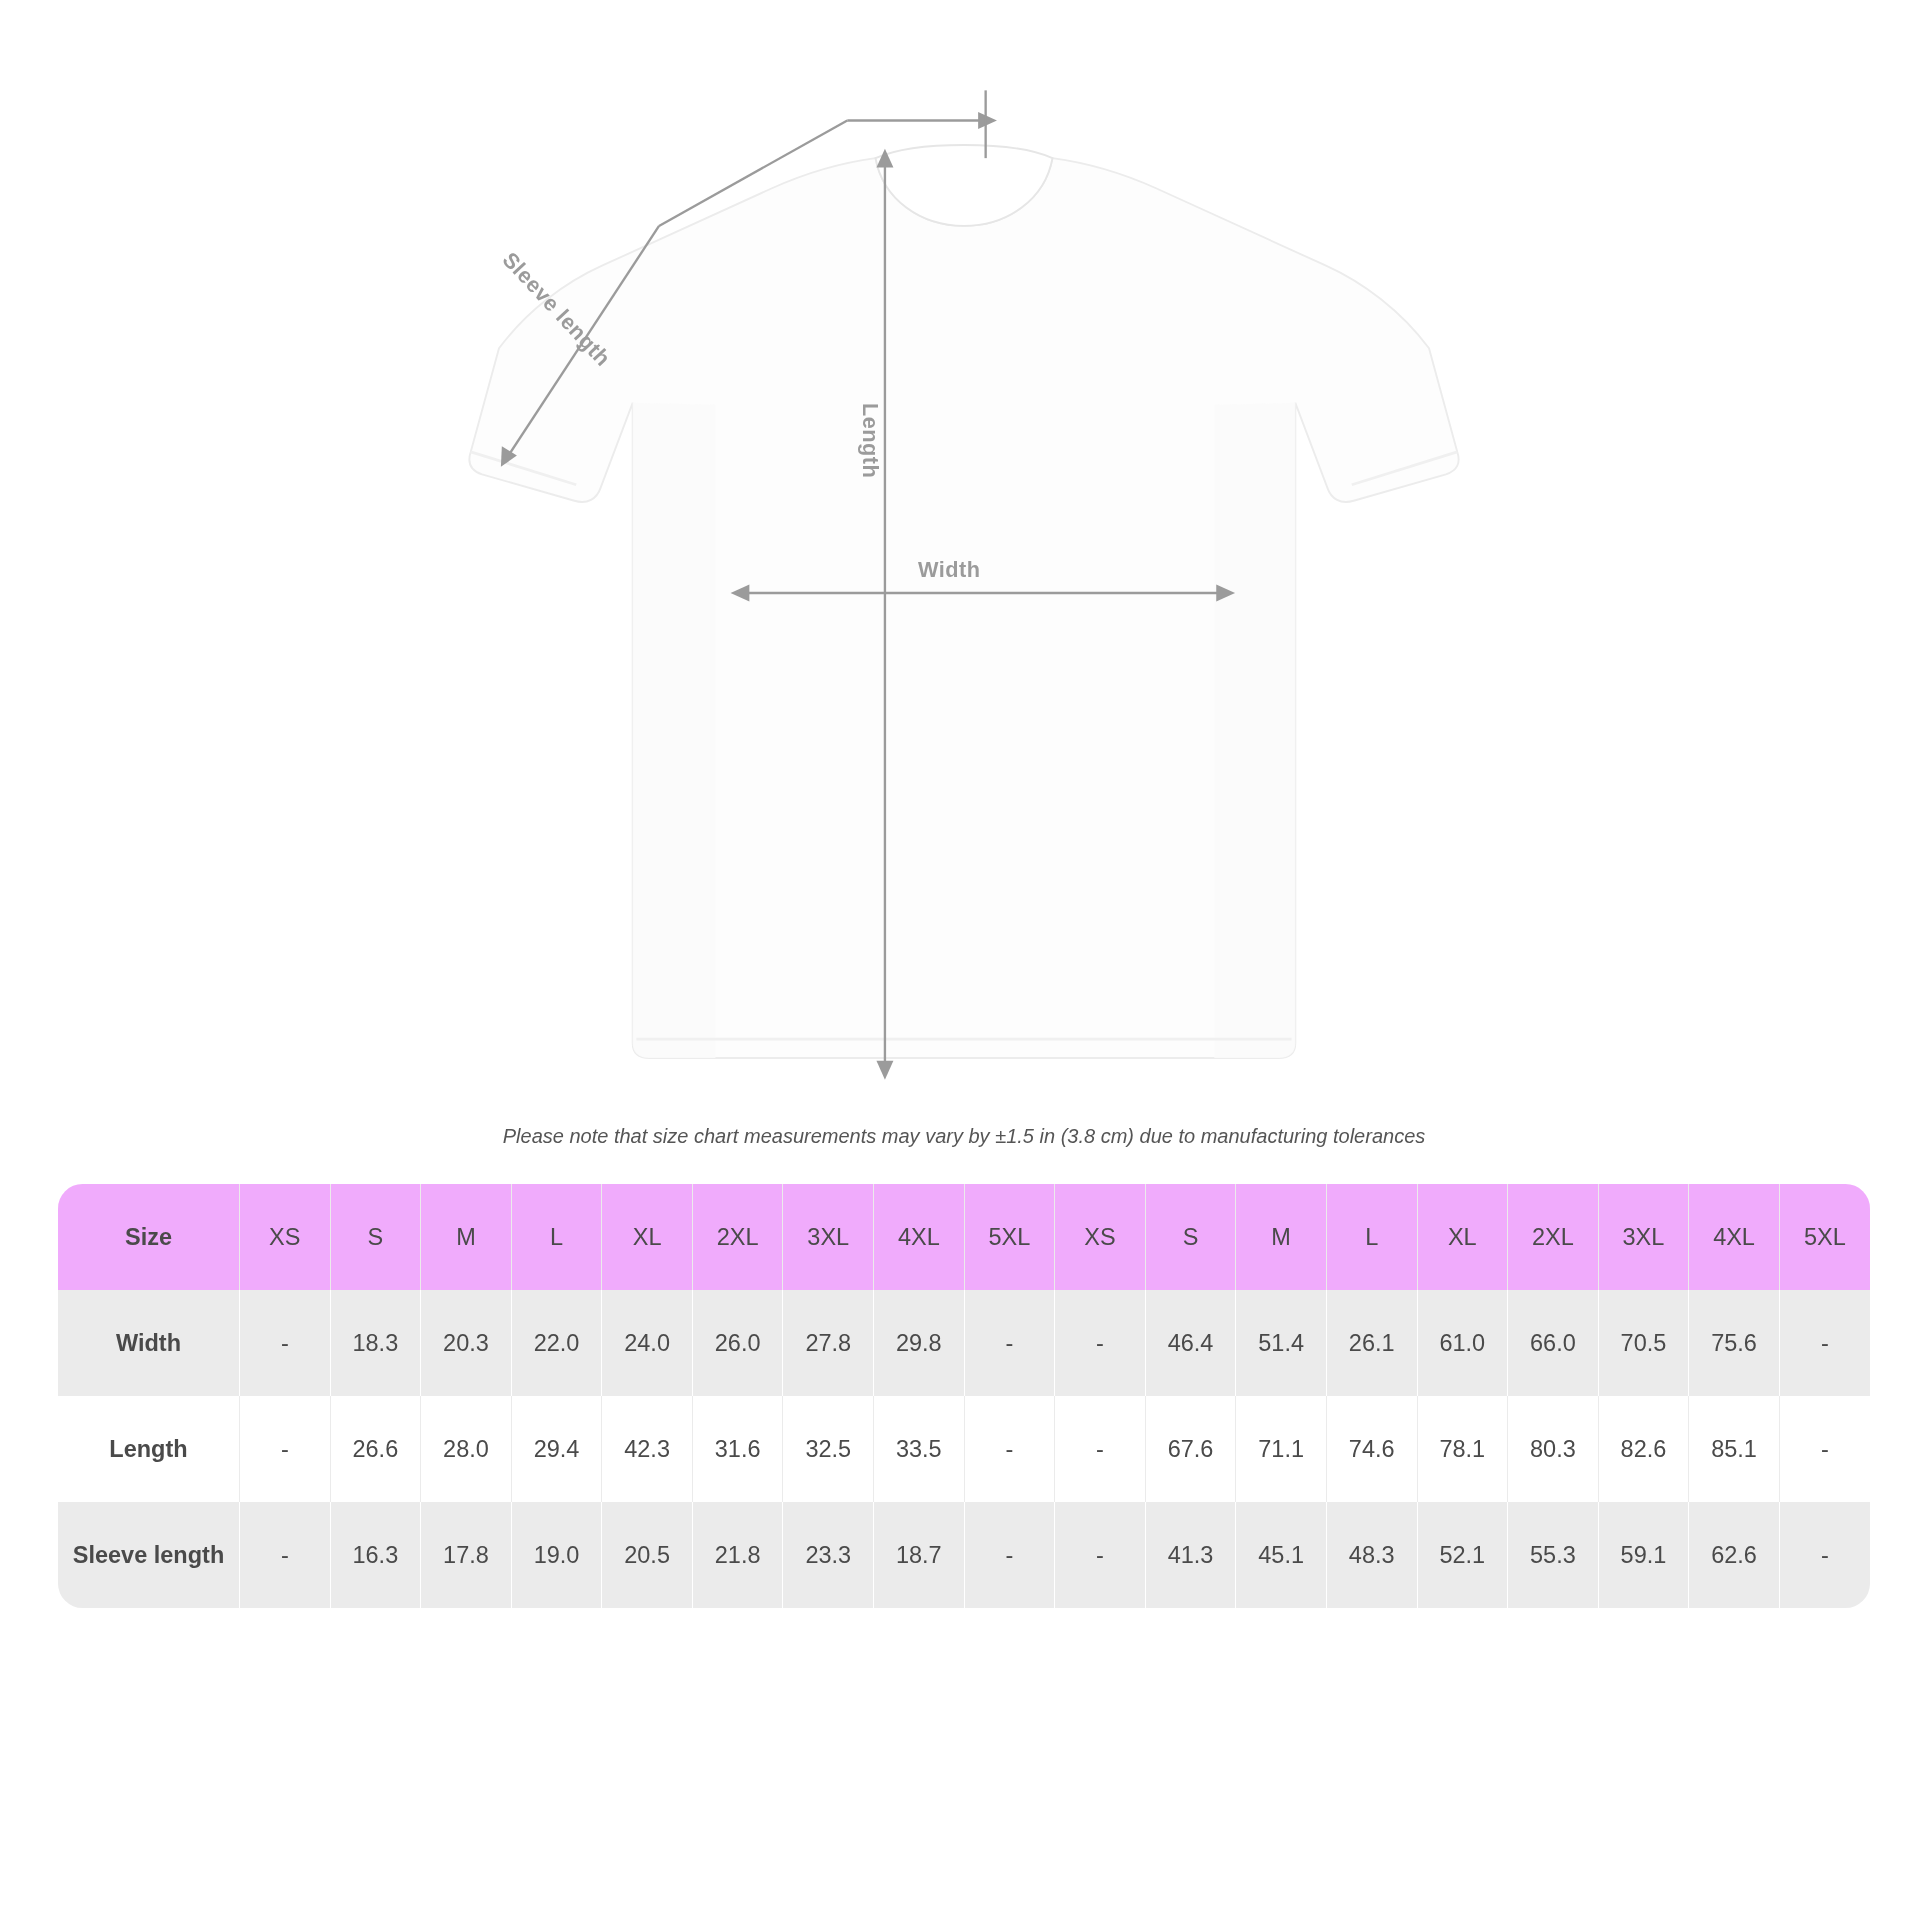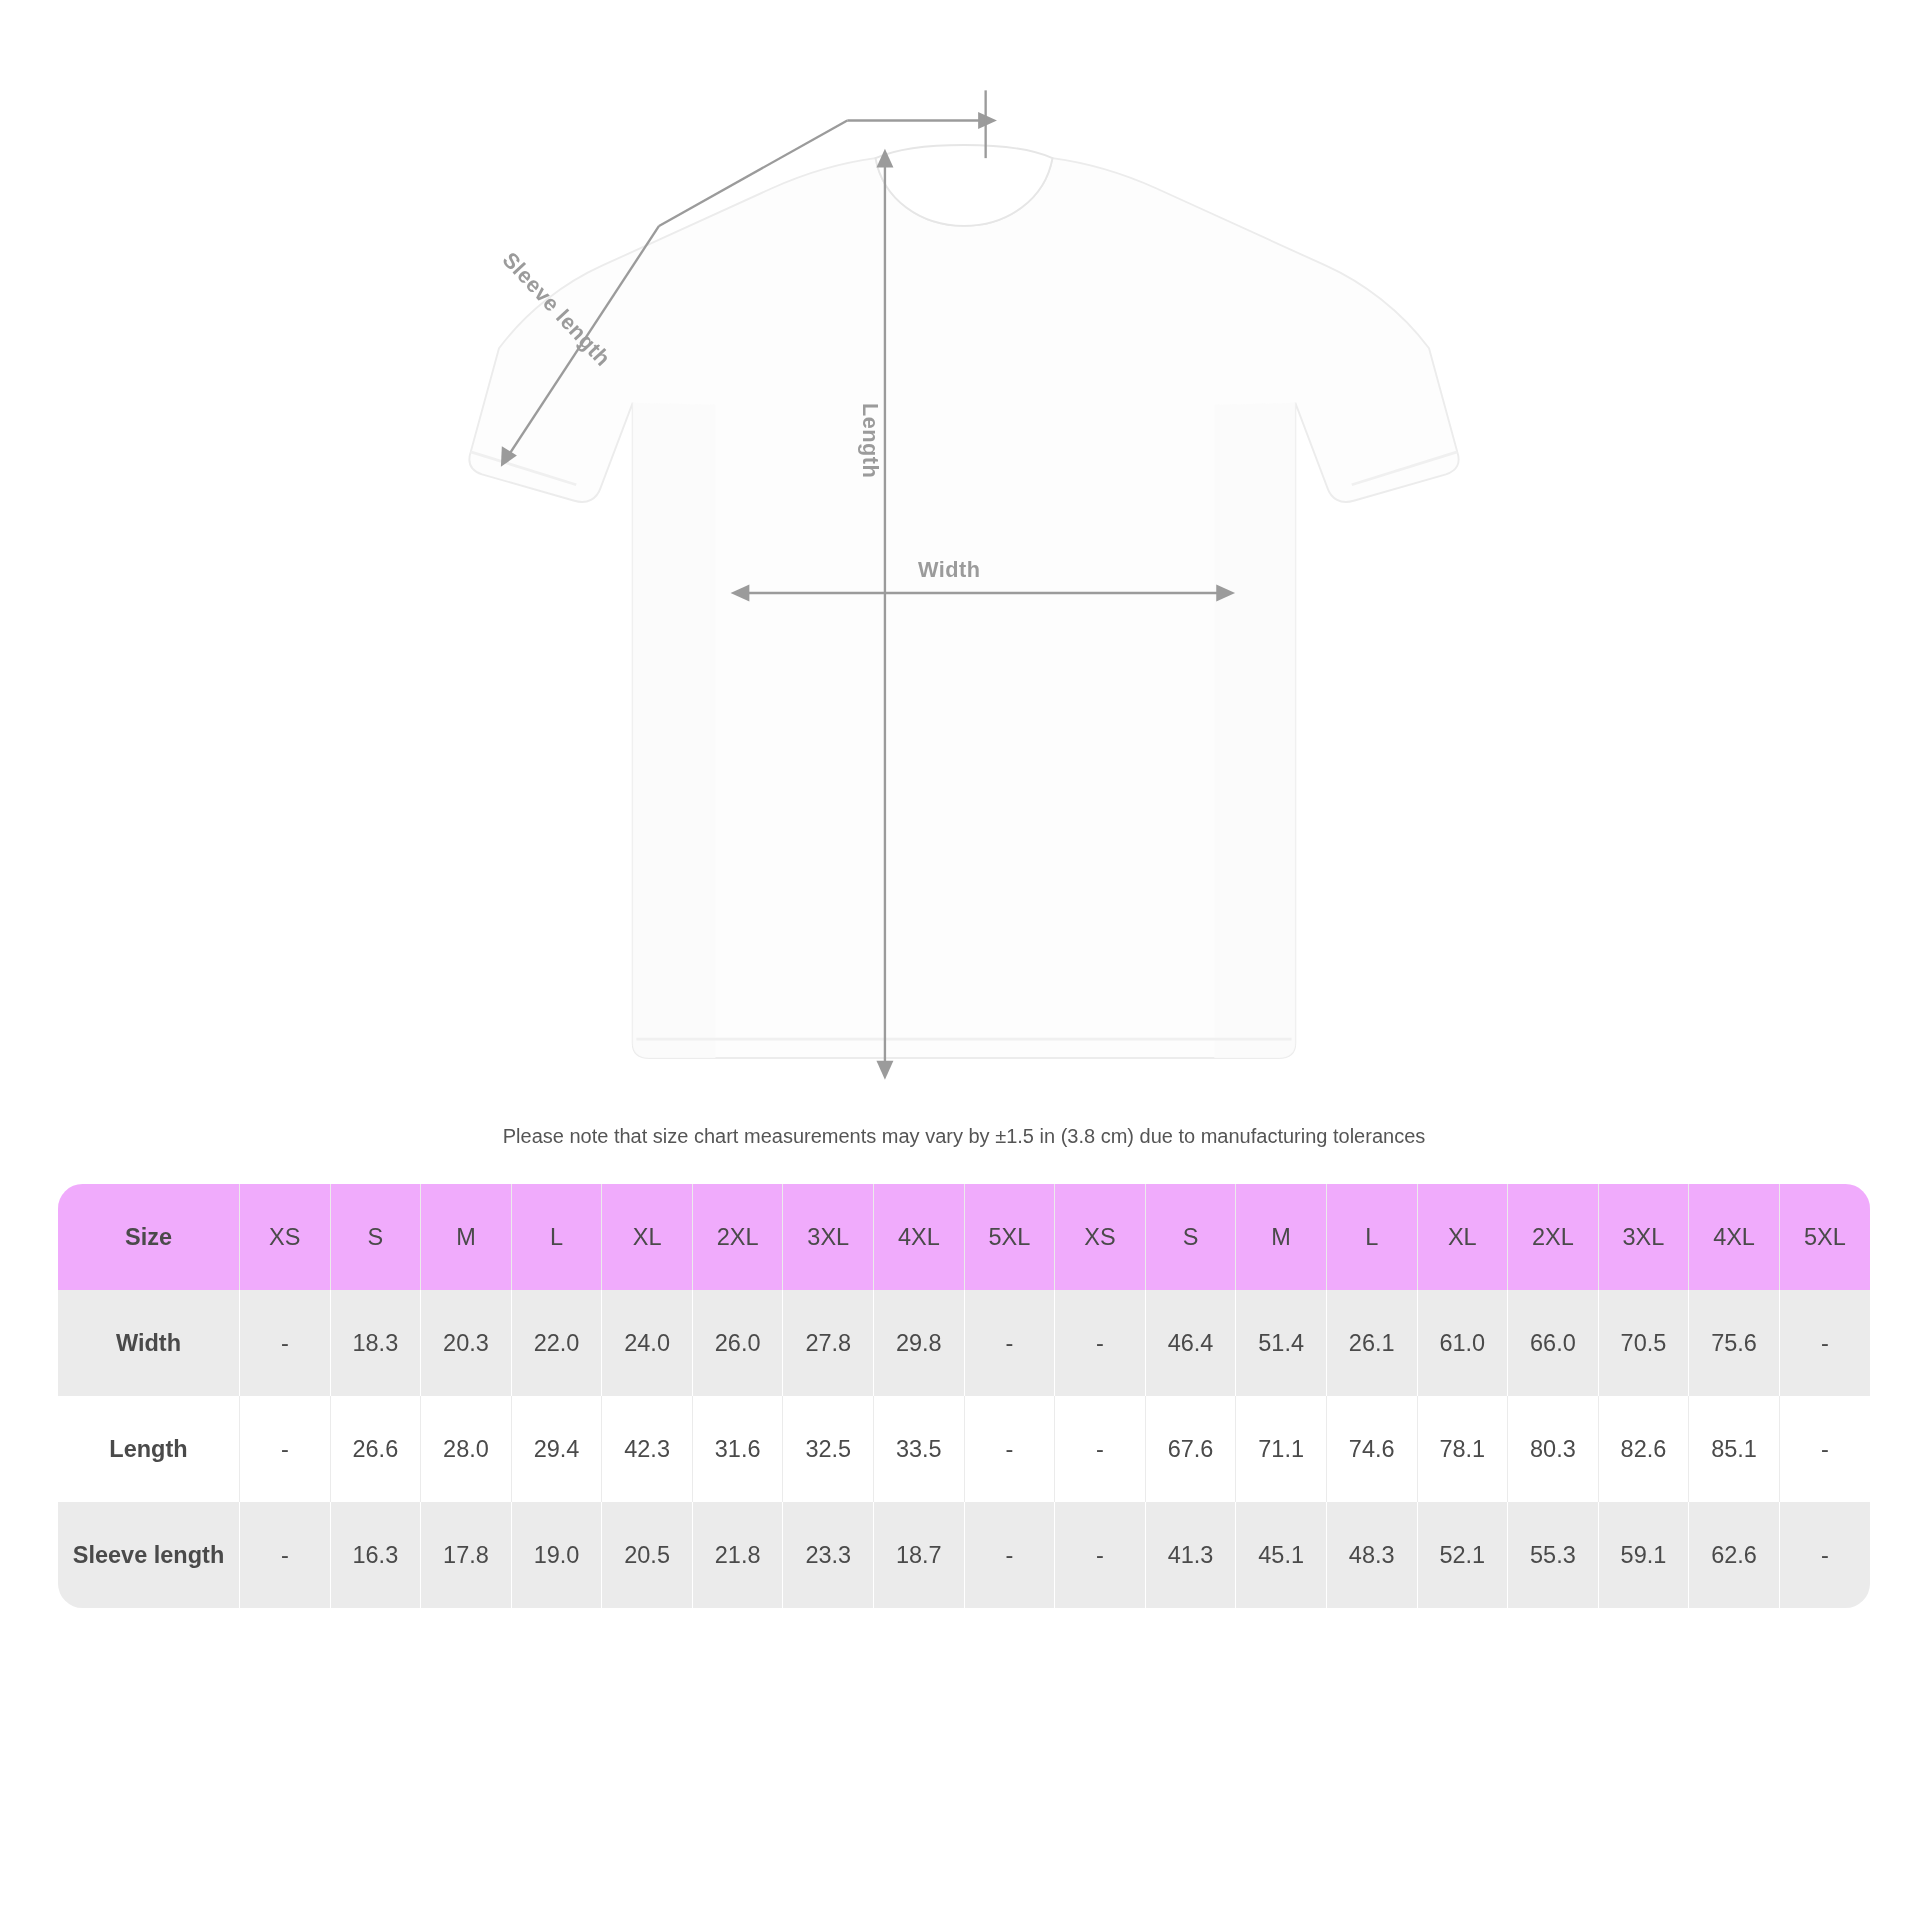--- a/index.html
+++ b/index.html
@@ -64,20 +64,21 @@
   }
   .chart-title {
     font-size: 36px;
     font-weight: bold;
     color: #2f2f2f;
     margin: 0;
     letter-spacing: 0.2px;
   }
   .chart-note {
     font-size: 20px;
+    font-style: italic;
     color: #555555;
     margin-top: 19px;
   }
 
   
   .table-wrap {
     margin: 36px 58px 0 58px;
     border-radius: 24.5px;
     overflow: hidden;
     background: #ffffff;

